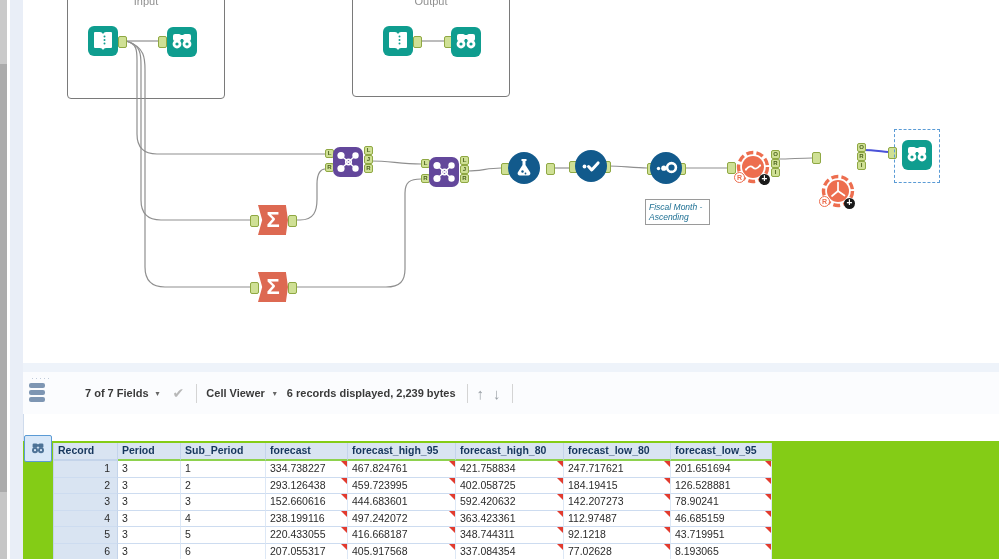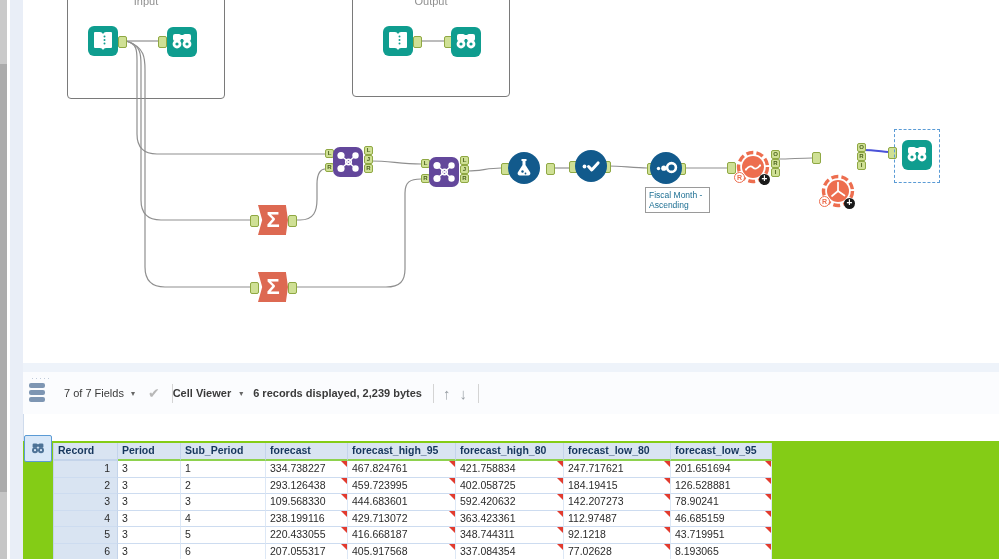--- a/index.html
+++ b/index.html
@@ -295,40 +295,40 @@
     <div class="anch anch-l" style="left:437px;top:174px;">R</div>
 
     <div class="anch anch-l" style="left:748px;top:150px;">O</div>
     <div class="anch anch-l" style="left:748px;top:159px;">R</div>
     <div class="anch anch-l" style="left:748px;top:168px;">I</div>
 
     <div class="anch anch-l" style="left:834px;top:143px;">O</div>
     <div class="anch anch-l" style="left:834px;top:152px;">R</div>
     <div class="anch anch-l" style="left:834px;top:161px;">I</div>
 
-    <div class="ann" style="left:622px;top:187px;width:57px;">Fiscal Month -
+    <div class="ann" style="left:622px;top:199px;width:57px;font-style:italic;">Fiscal Month -
 Ascending</div>
   </div>
 
   <div class="canvas-gap"></div>
 
   <div id="results">
 
     <div class="res-toolbar">
       <span class="grip">·····</span>
       <div class="rows-icon">
           <div></div>
           <div></div>
           <div></div>
         </div>
-      <span style="margin-left:41px;font-weight:normal;">7 of 7 Fields</span>
+      <span style="margin-left:62px;font-weight:bold;">7 of 7 Fields</span>
       <span class="tb-caret" style="margin-left:7px;">▾</span>
       <span class="tb-check" style="margin-left:13px;">✔</span>
       <div class="tb-sep" style="margin-left:12px;"></div>
-      <span style="margin-left:0;font-weight:bold;">Cell Viewer</span>
+      <span style="margin-left:9px;font-weight:bold;">Cell Viewer</span>
       <span class="tb-caret" style="margin-left:8px;">▾</span>
       <span style="margin-left:10px;font-weight:bold;">6 records displayed, 2,239 bytes</span>
       <div class="tb-sep" style="margin-left:11px;"></div>
       <span class="tb-arrow" style="margin-left:9px;">↑</span>
       <span class="tb-arrow" style="margin-left:9px;">↓</span>
       <div class="tb-sep" style="margin-left:11px;"></div>
     </div>
 
     <div class="binoc-toggle">
       <svg width="20" height="18" viewBox="0 0 30 30">
@@ -368,31 +368,31 @@
         <div class="td">2</div>
         <div class="td flag">293.126438</div>
         <div class="td flag">459.723995</div>
         <div class="td flag">402.058725</div>
         <div class="td flag">184.19415</div>
         <div class="td flag">126.528881</div>
 
         <div class="td td-rec">3</div>
         <div class="td">3</div>
         <div class="td">3</div>
-        <div class="td flag">109.568330</div>
+        <div class="td flag">152.660616</div>
         <div class="td flag">444.683601</div>
         <div class="td flag">592.420632</div>
         <div class="td flag">142.207273</div>
         <div class="td flag">78.90241</div>
 
         <div class="td td-rec">4</div>
         <div class="td">3</div>
         <div class="td">4</div>
         <div class="td flag">238.199116</div>
-        <div class="td flag">429.713072</div>
+        <div class="td flag">497.242072</div>
         <div class="td flag">363.423361</div>
         <div class="td flag">112.97487</div>
         <div class="td flag">46.685159</div>
 
         <div class="td td-rec">5</div>
         <div class="td">3</div>
         <div class="td">5</div>
         <div class="td flag">220.433055</div>
         <div class="td flag">416.668187</div>
         <div class="td flag">348.744311</div>

